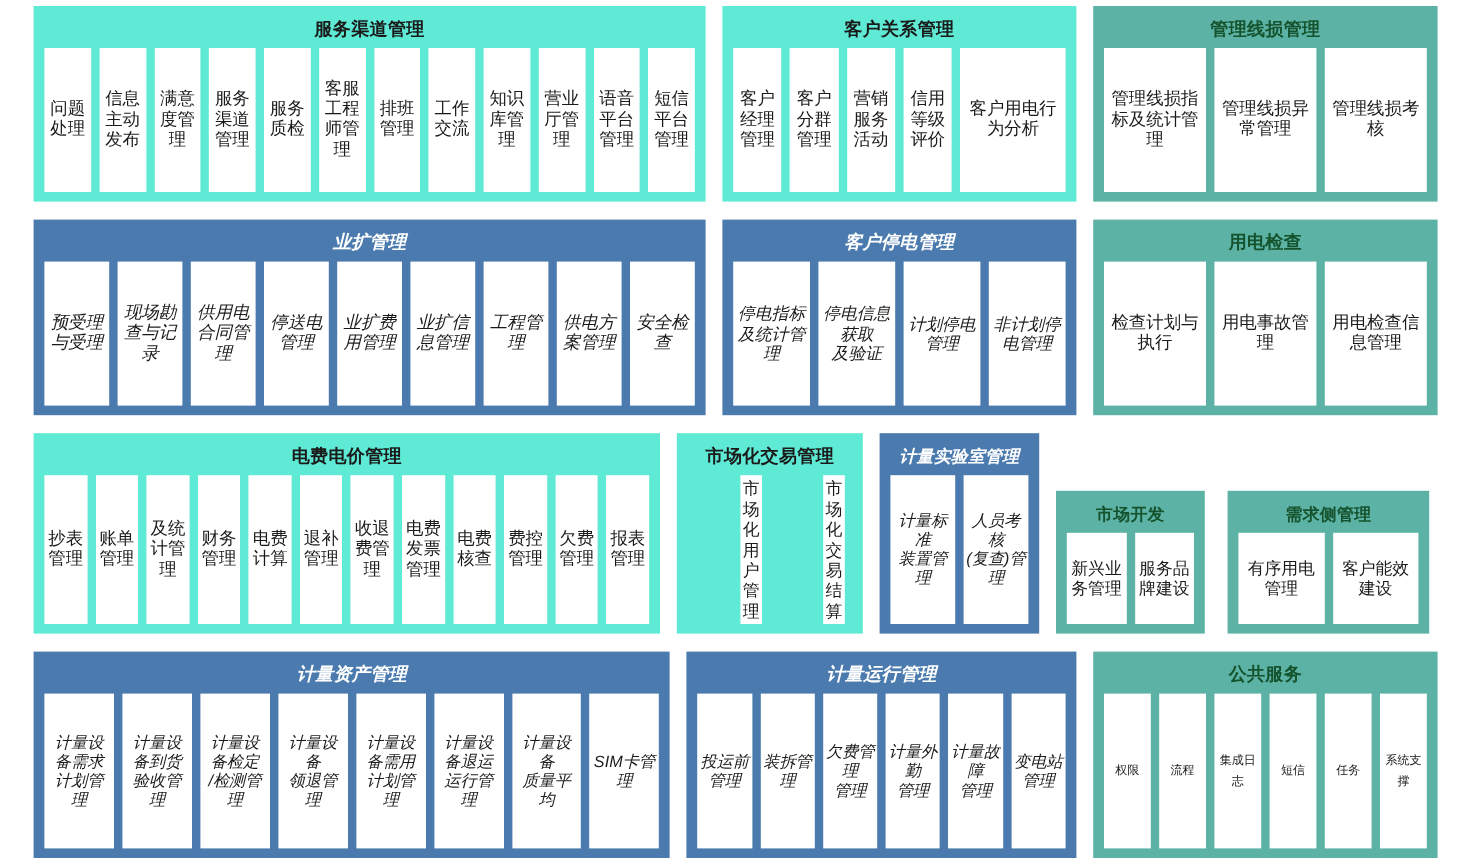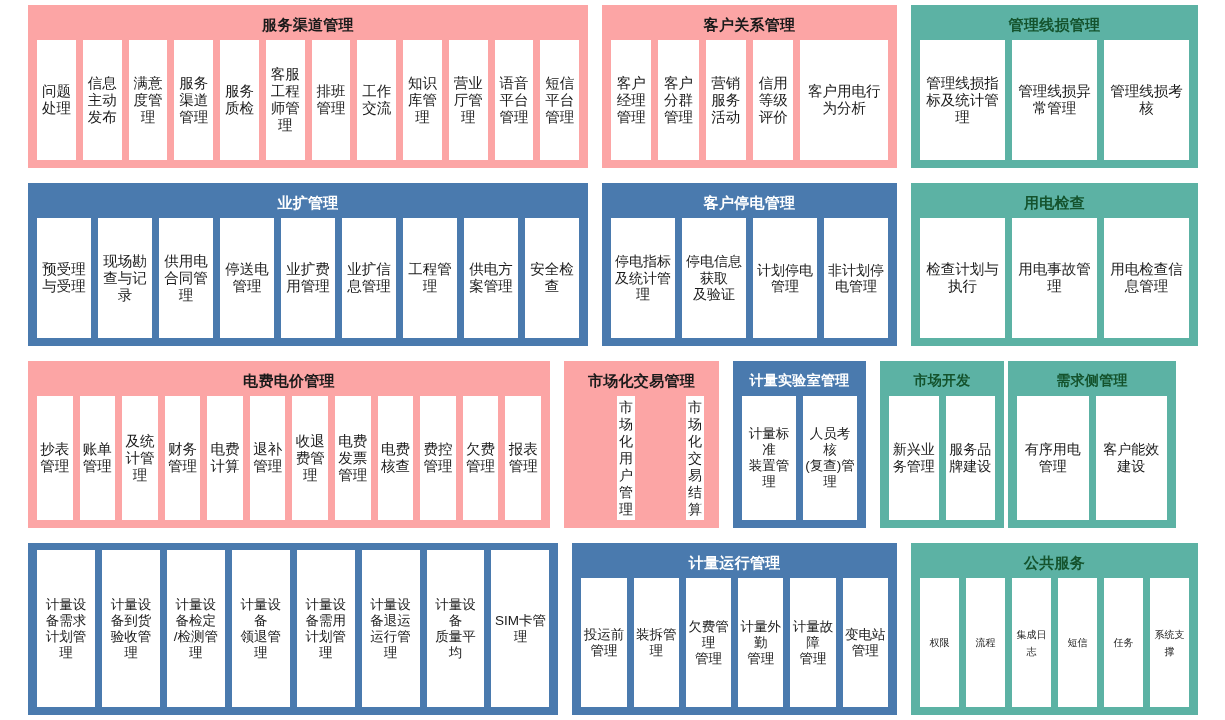--- a/index.html
+++ b/index.html
@@ -39,22 +39,22 @@
     gap: 10px;
   }
 
   .panel {
     box-sizing: border-box;
     display: flex;
     flex-direction: column;
     padding: 7px 9px 8px 9px;
     overflow: hidden;
   }
-  .panel.light { background: #fca5a5; }
-  .panel.blue  { background: #4a7aae; }
+  .panel.light { background: #5eead4; }
+  .panel.blue  { background: #4a7aae; font-style: italic; }
   .panel.green { background: #5cb2a4; }
 
   .panel-title {
     text-align: center;
     font-weight: bold;
     font-size: 15px;
     line-height: 19px;
     padding: 3px 0 6px 0;
     letter-spacing: 0.3px;
     white-space: nowrap;
@@ -102,21 +102,21 @@
   .p-yongdian{ width: 290px; }
 
   
   .p-dianfei { width: 522px; }
   .p-shichanghua { width: 155px; }
   .p-jiliangshi  { width: 133px; }
   .p-shichangkf  { width: 124px; }
   .p-xuqiuce     { width: 168px; }
 
   .row-3 .g-left { gap: 14px; }
-  .row-3 .g-right{ gap: 4px; }
+  .row-3 .g-right{ gap: 19px; margin-top: 48px; }
 
   
   .p-zichan  { width: 536px; }
   .p-yunxing { width: 328px; }
   .p-gonggong{ width: 290px; }
 
   
   .p-zichan .cell, .p-yunxing .cell { font-size: 13.5px; line-height: 16px; }
   .p-jiliangshi .cell { font-size: 13.5px; line-height: 16px; }
   .p-tingdian .cell { font-size: 14px; line-height: 16.5px; }
@@ -335,20 +335,21 @@
         </div>
       </div>
 
     </div>
 
   </div>
 
   <div class="row row-4">
 
     <div class="panel blue p-zichan">
+      <div class="panel-title">计量资产管理</div>
       <div class="grid">
         <div class="grid-row">
           <div class="cell">计量设备需求
 计划管理</div>
           <div class="cell">计量设备到货
 验收管理</div>
           <div class="cell">计量设备检定
 /检测管理</div>
           <div class="cell">计量设备
 领退管理</div>

